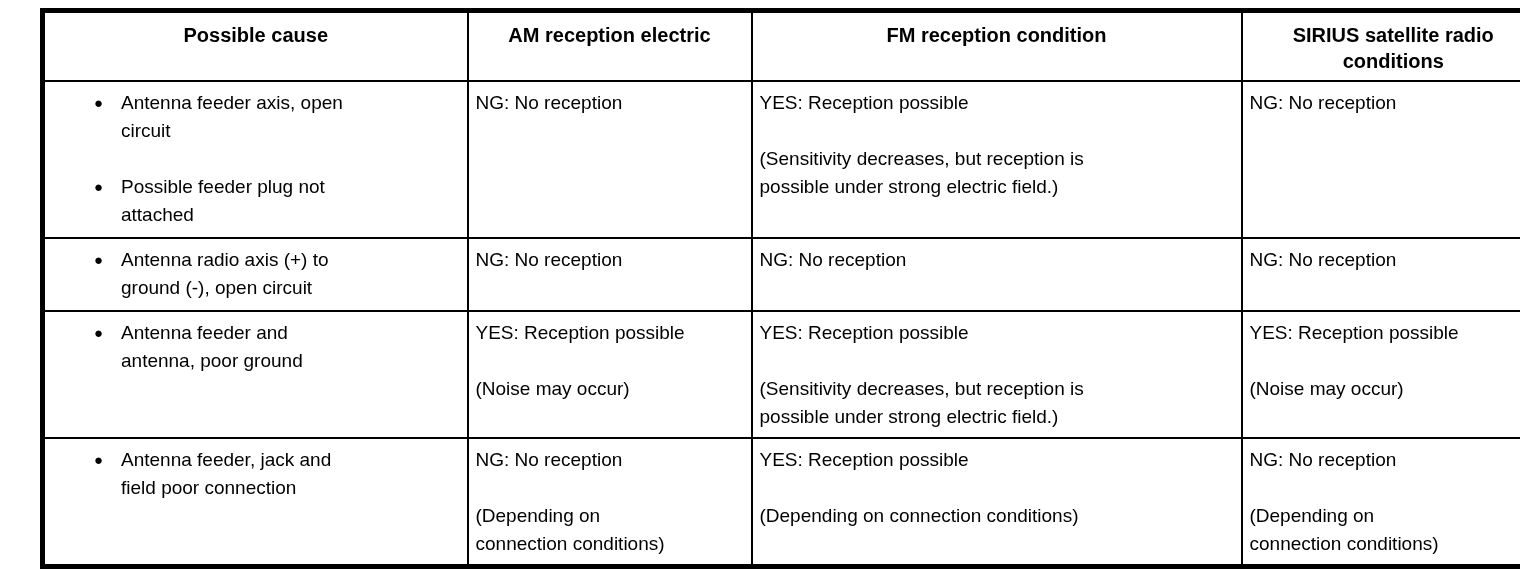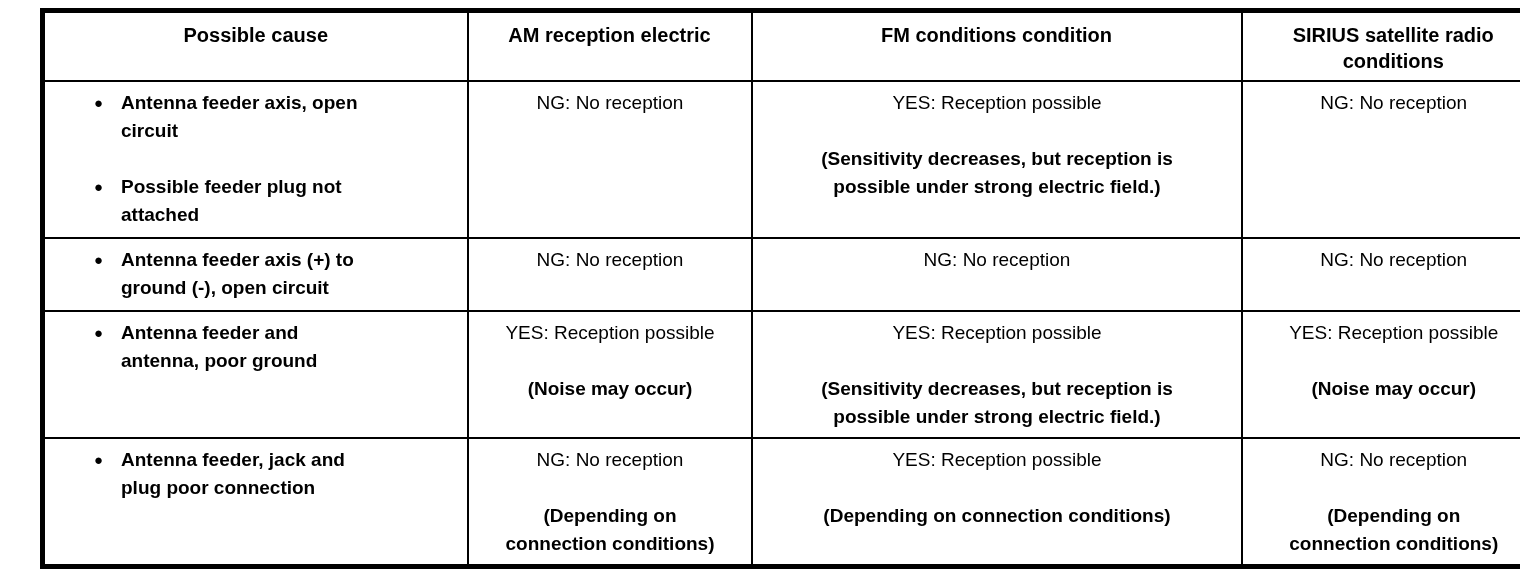--- a/index.html
+++ b/index.html
@@ -40,38 +40,36 @@
   }
   table.reception-table td {
     font-size: 19px;
     line-height: 28px;
     font-weight: normal;
     padding: 7px 6px 6px 7px;
   }
   td p.cell-par {
     margin: 0;
     white-space: pre-line;
-    text-align: center;
   }
-  td p.cell-par + p.cell-par { margin-top: 28px; font-weight: bold; }
+  td p.cell-par + p.cell-par { margin-top: 28px; }
   .bullet-item {
     display: flex;
     padding-left: 42px;
   }
   .bullet-item + .bullet-item { margin-top: 28px; }
   .bullet {
     flex: none;
     width: 27px;
     font-size: 15px;
     line-height: 28px;
   }
   .bullet-text {
     flex: 1;
     white-space: pre-line;
-    font-weight: bold;
   }
   
   tr.hdr-row  { height: 70px; }
   tr.row-0    { height: 157px; }
   tr.row-1    { height: 73px; }
   tr.row-2    { height: 127px; }
   tr.row-3    { height: 127px; }
 </style>
 </head>
 <body>
@@ -82,21 +80,21 @@
       <col style="width:425px">
       <col style="width:284px">
       <col style="width:490px">
       <col style="width:305px">
     </colgroup>
 
     <tbody>
         <tr class="hdr-row">
       <th>Possible cause</th>
       <th>AM reception electric</th>
-      <th>FM conditions condition</th>
+      <th>FM reception condition</th>
       <th>SIRIUS satellite radio
 conditions</th>
     </tr>
 
     <tr class="row-0">
       <td>
         <div class="bullet-item">
           <span class="bullet">●</span>
           <span class="bullet-text">Antenna feeder axis, open
 circuit</span>
@@ -117,21 +115,21 @@
       </td>
       <td>
         <p class="cell-par">NG: No reception</p>
       </td>
     </tr>
 
     <tr class="row-1">
       <td>
         <div class="bullet-item">
           <span class="bullet">●</span>
-          <span class="bullet-text">Antenna feeder axis (+) to
+          <span class="bullet-text">Antenna radio axis (+) to
 ground (-), open circuit</span>
         </div>
       </td>
       <td>
         <p class="cell-par">NG: No reception</p>
       </td>
       <td>
         <p class="cell-par">NG: No reception</p>
       </td>
       <td>
@@ -160,21 +158,21 @@
         <p class="cell-par">YES: Reception possible</p>
         <p class="cell-par">(Noise may occur)</p>
       </td>
     </tr>
 
     <tr class="row-3">
       <td>
         <div class="bullet-item">
           <span class="bullet">●</span>
           <span class="bullet-text">Antenna feeder, jack and
-plug poor connection</span>
+field poor connection</span>
         </div>
       </td>
       <td>
         <p class="cell-par">NG: No reception</p>
         <p class="cell-par">(Depending on
 connection conditions)</p>
       </td>
       <td>
         <p class="cell-par">YES: Reception possible</p>
         <p class="cell-par">(Depending on connection conditions)</p>

